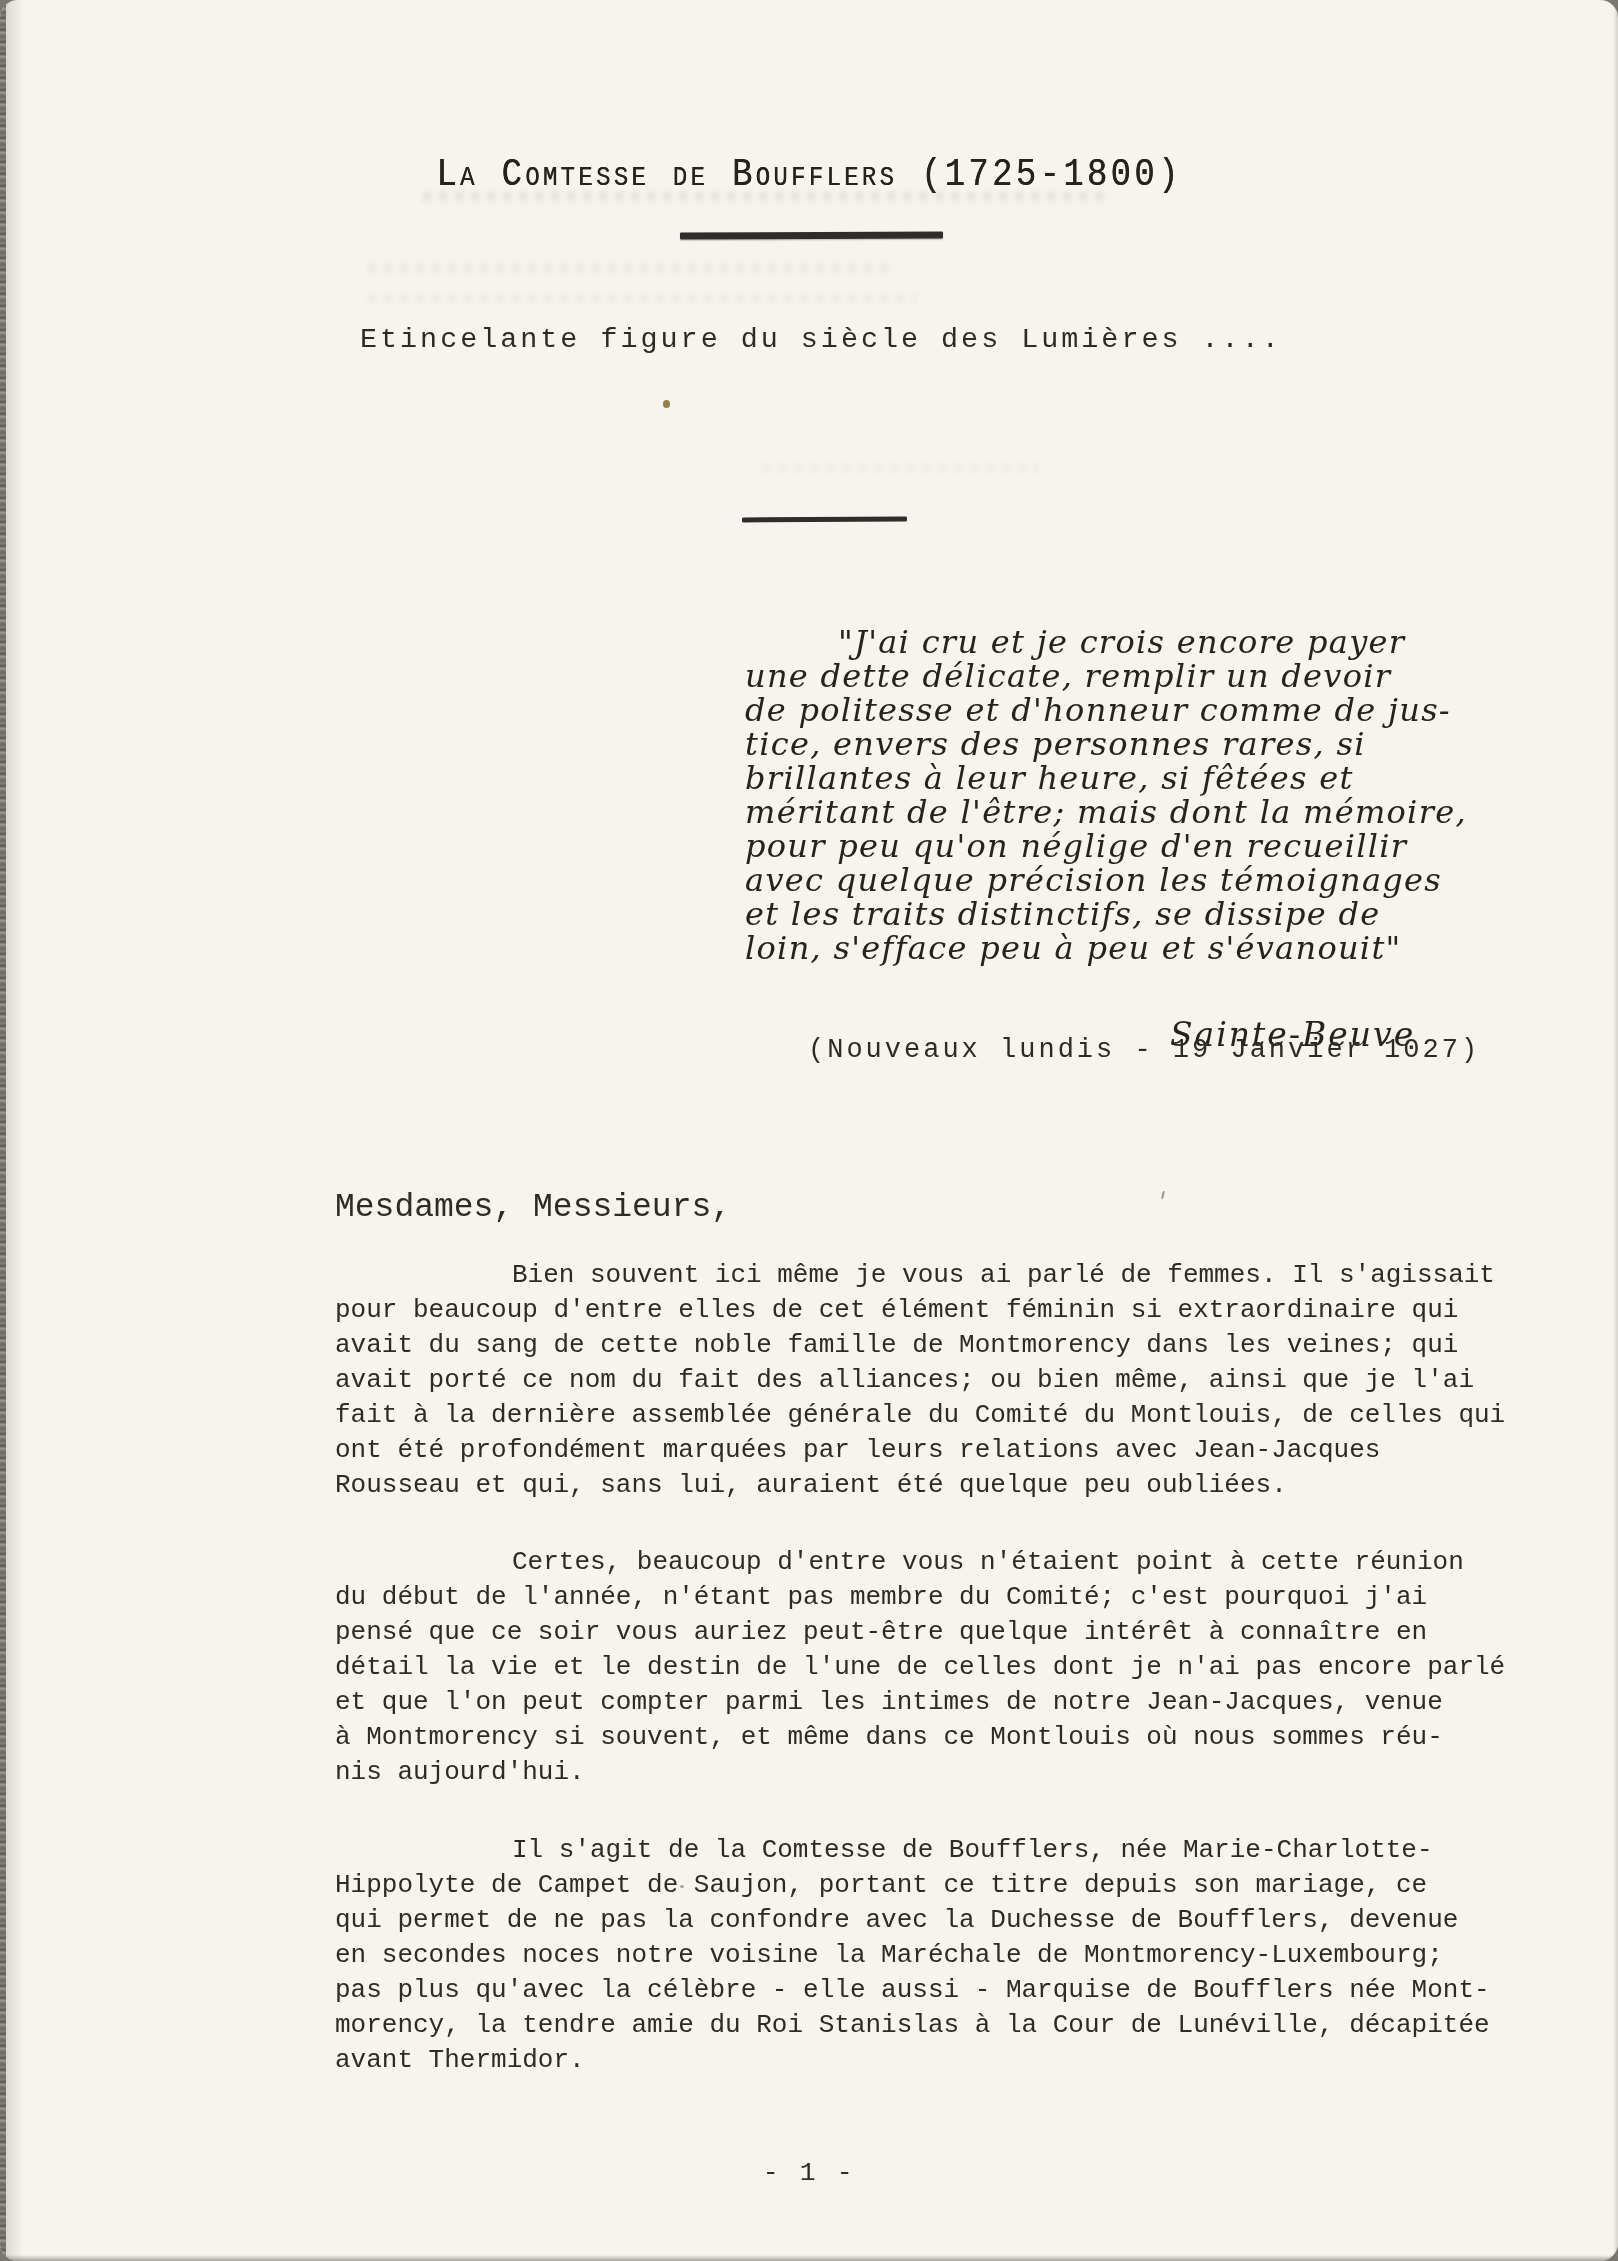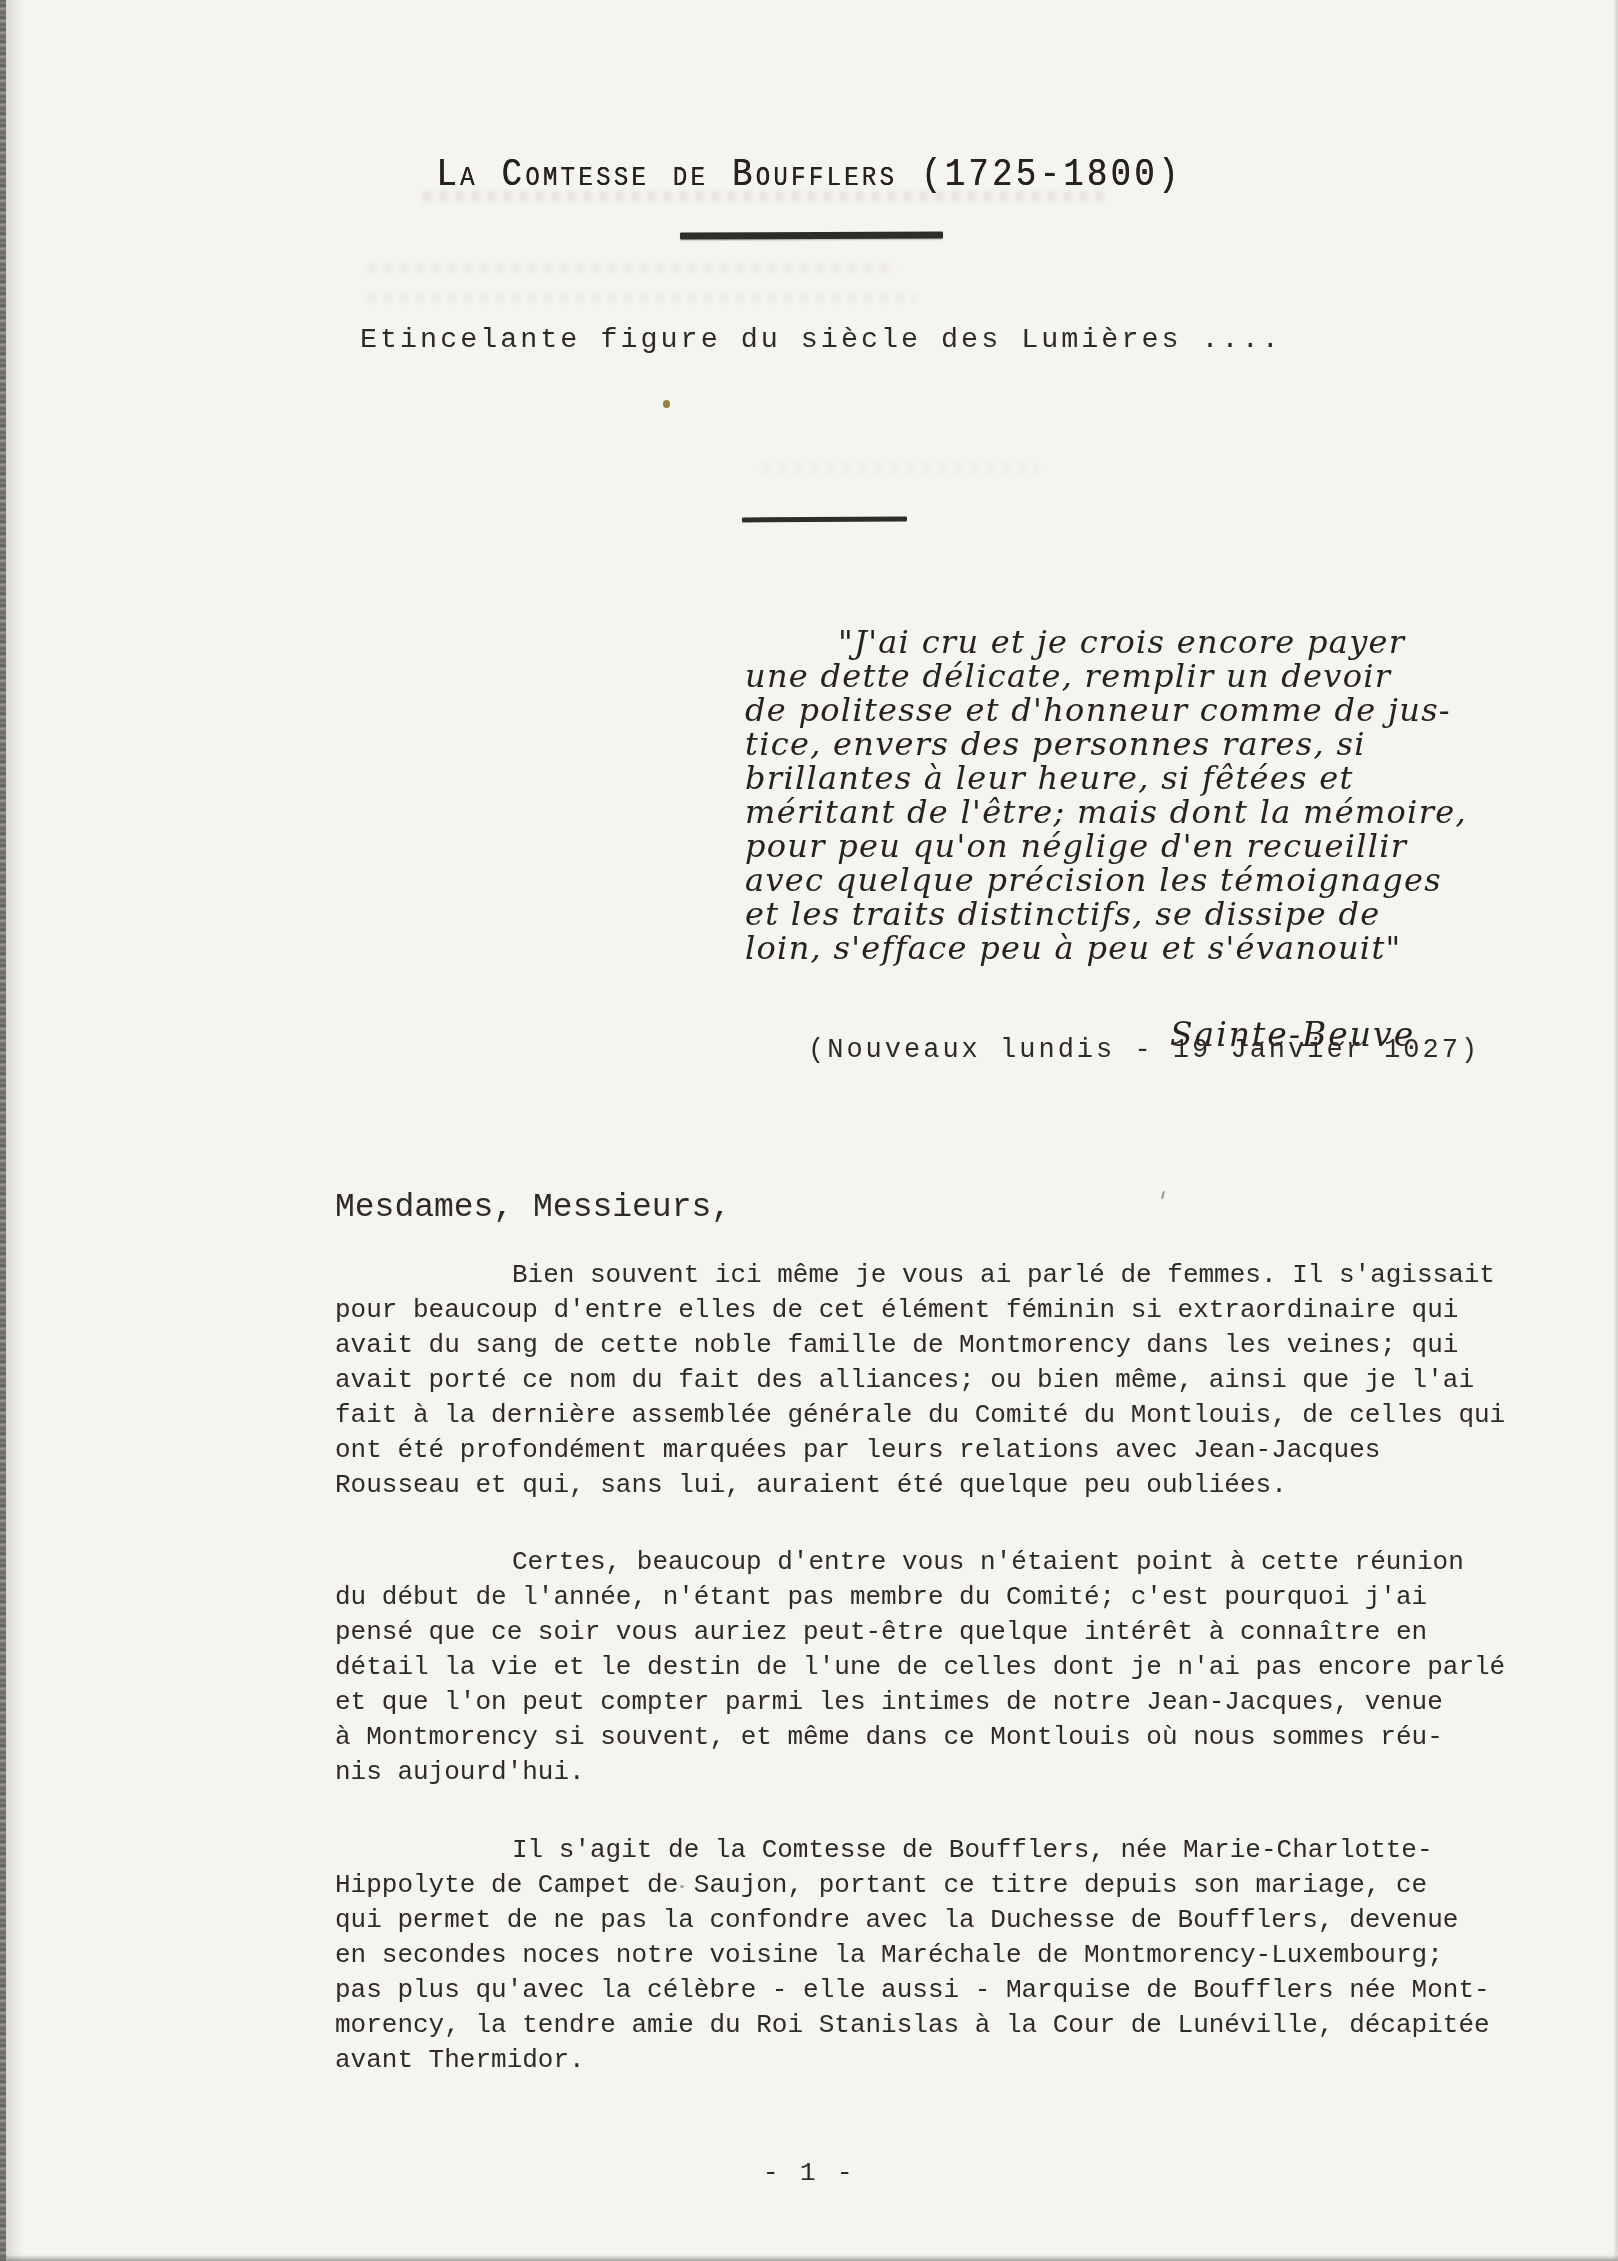--- a/index.html
+++ b/index.html
@@ -4,20 +4,21 @@
 <style>
   html,body { margin:0; padding:0; background:#7a7872; }
   .page {
     position: relative;
     width: 1618px;
     height: 2261px;
     background: var(--color-paper, #f6f4ef);
     overflow: hidden;
     font-family: "Liberation Mono", "DejaVu Sans Mono", monospace;
     color: var(--color-ink, #2e2b26);
+    border-radius: 18px;
   }
 
   
   .edge-left {
     position:absolute; left:0; top:0; bottom:0; width:6px;
     background: repeating-linear-gradient(180deg,
       #4d4b47 0px, #6d6a64 3.3px, #3f3d3a 6px, #8a8780 8.6px, #55524d 12px);
     opacity:.85;
   }
   .edge-left-fade {

